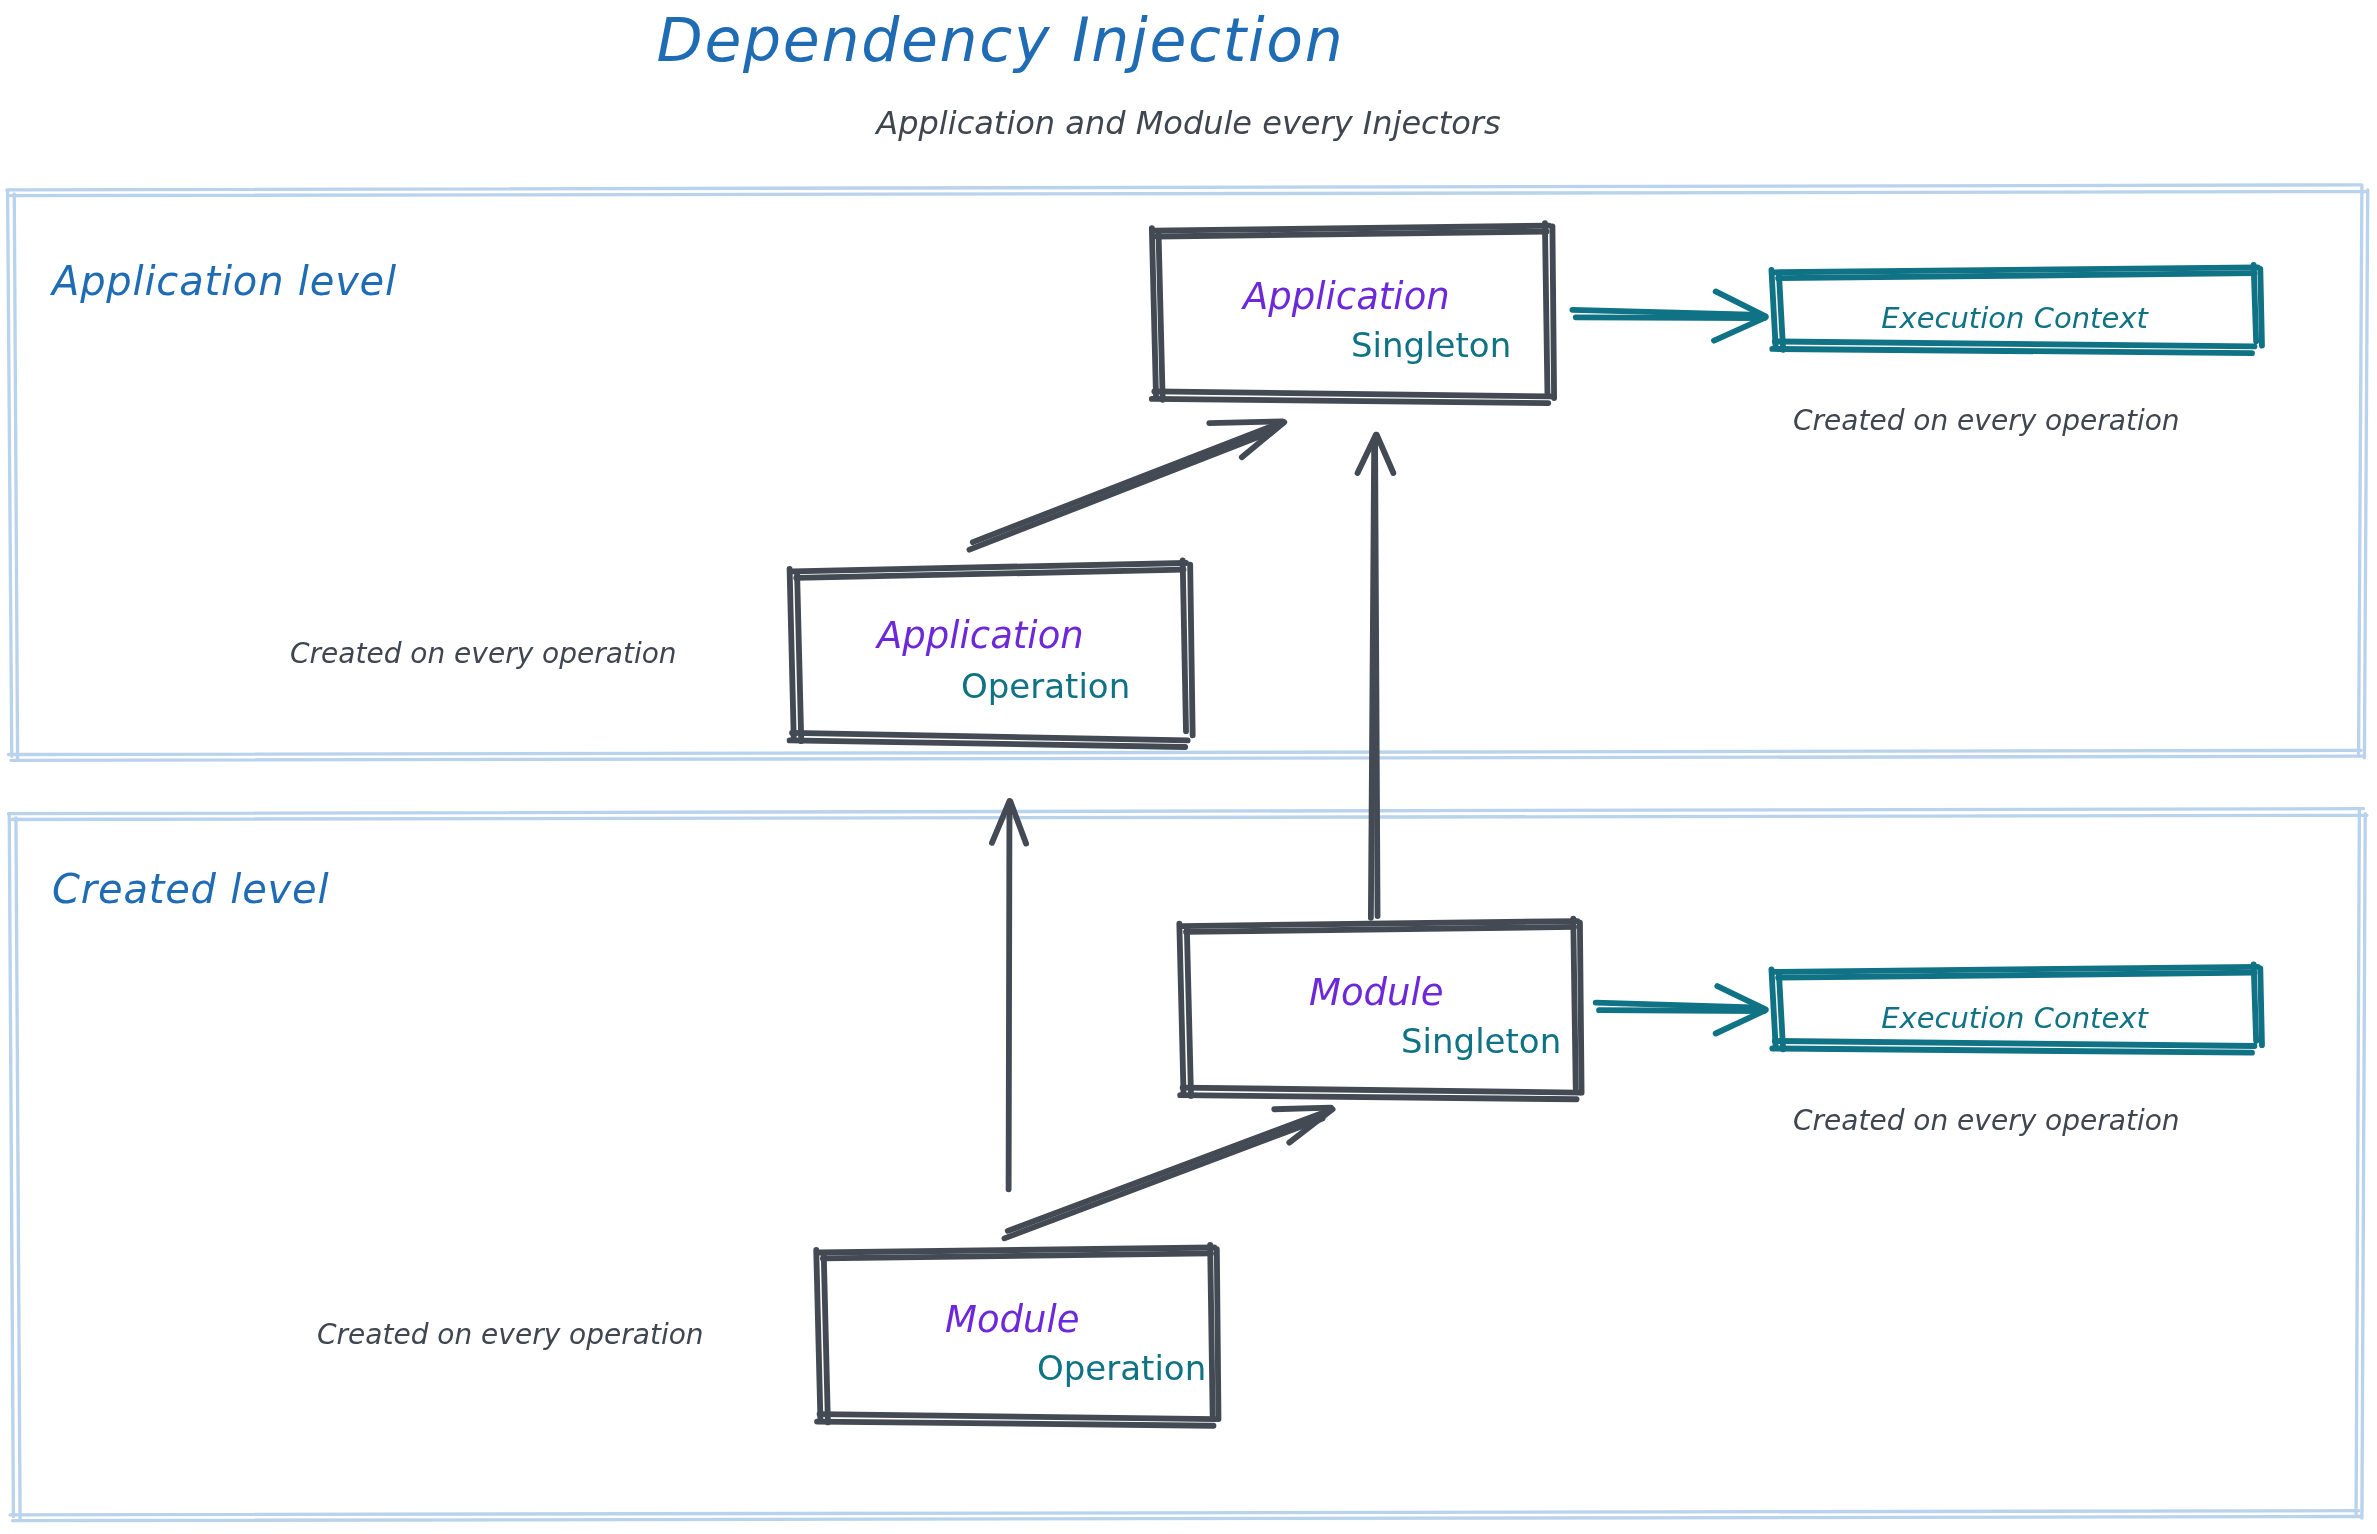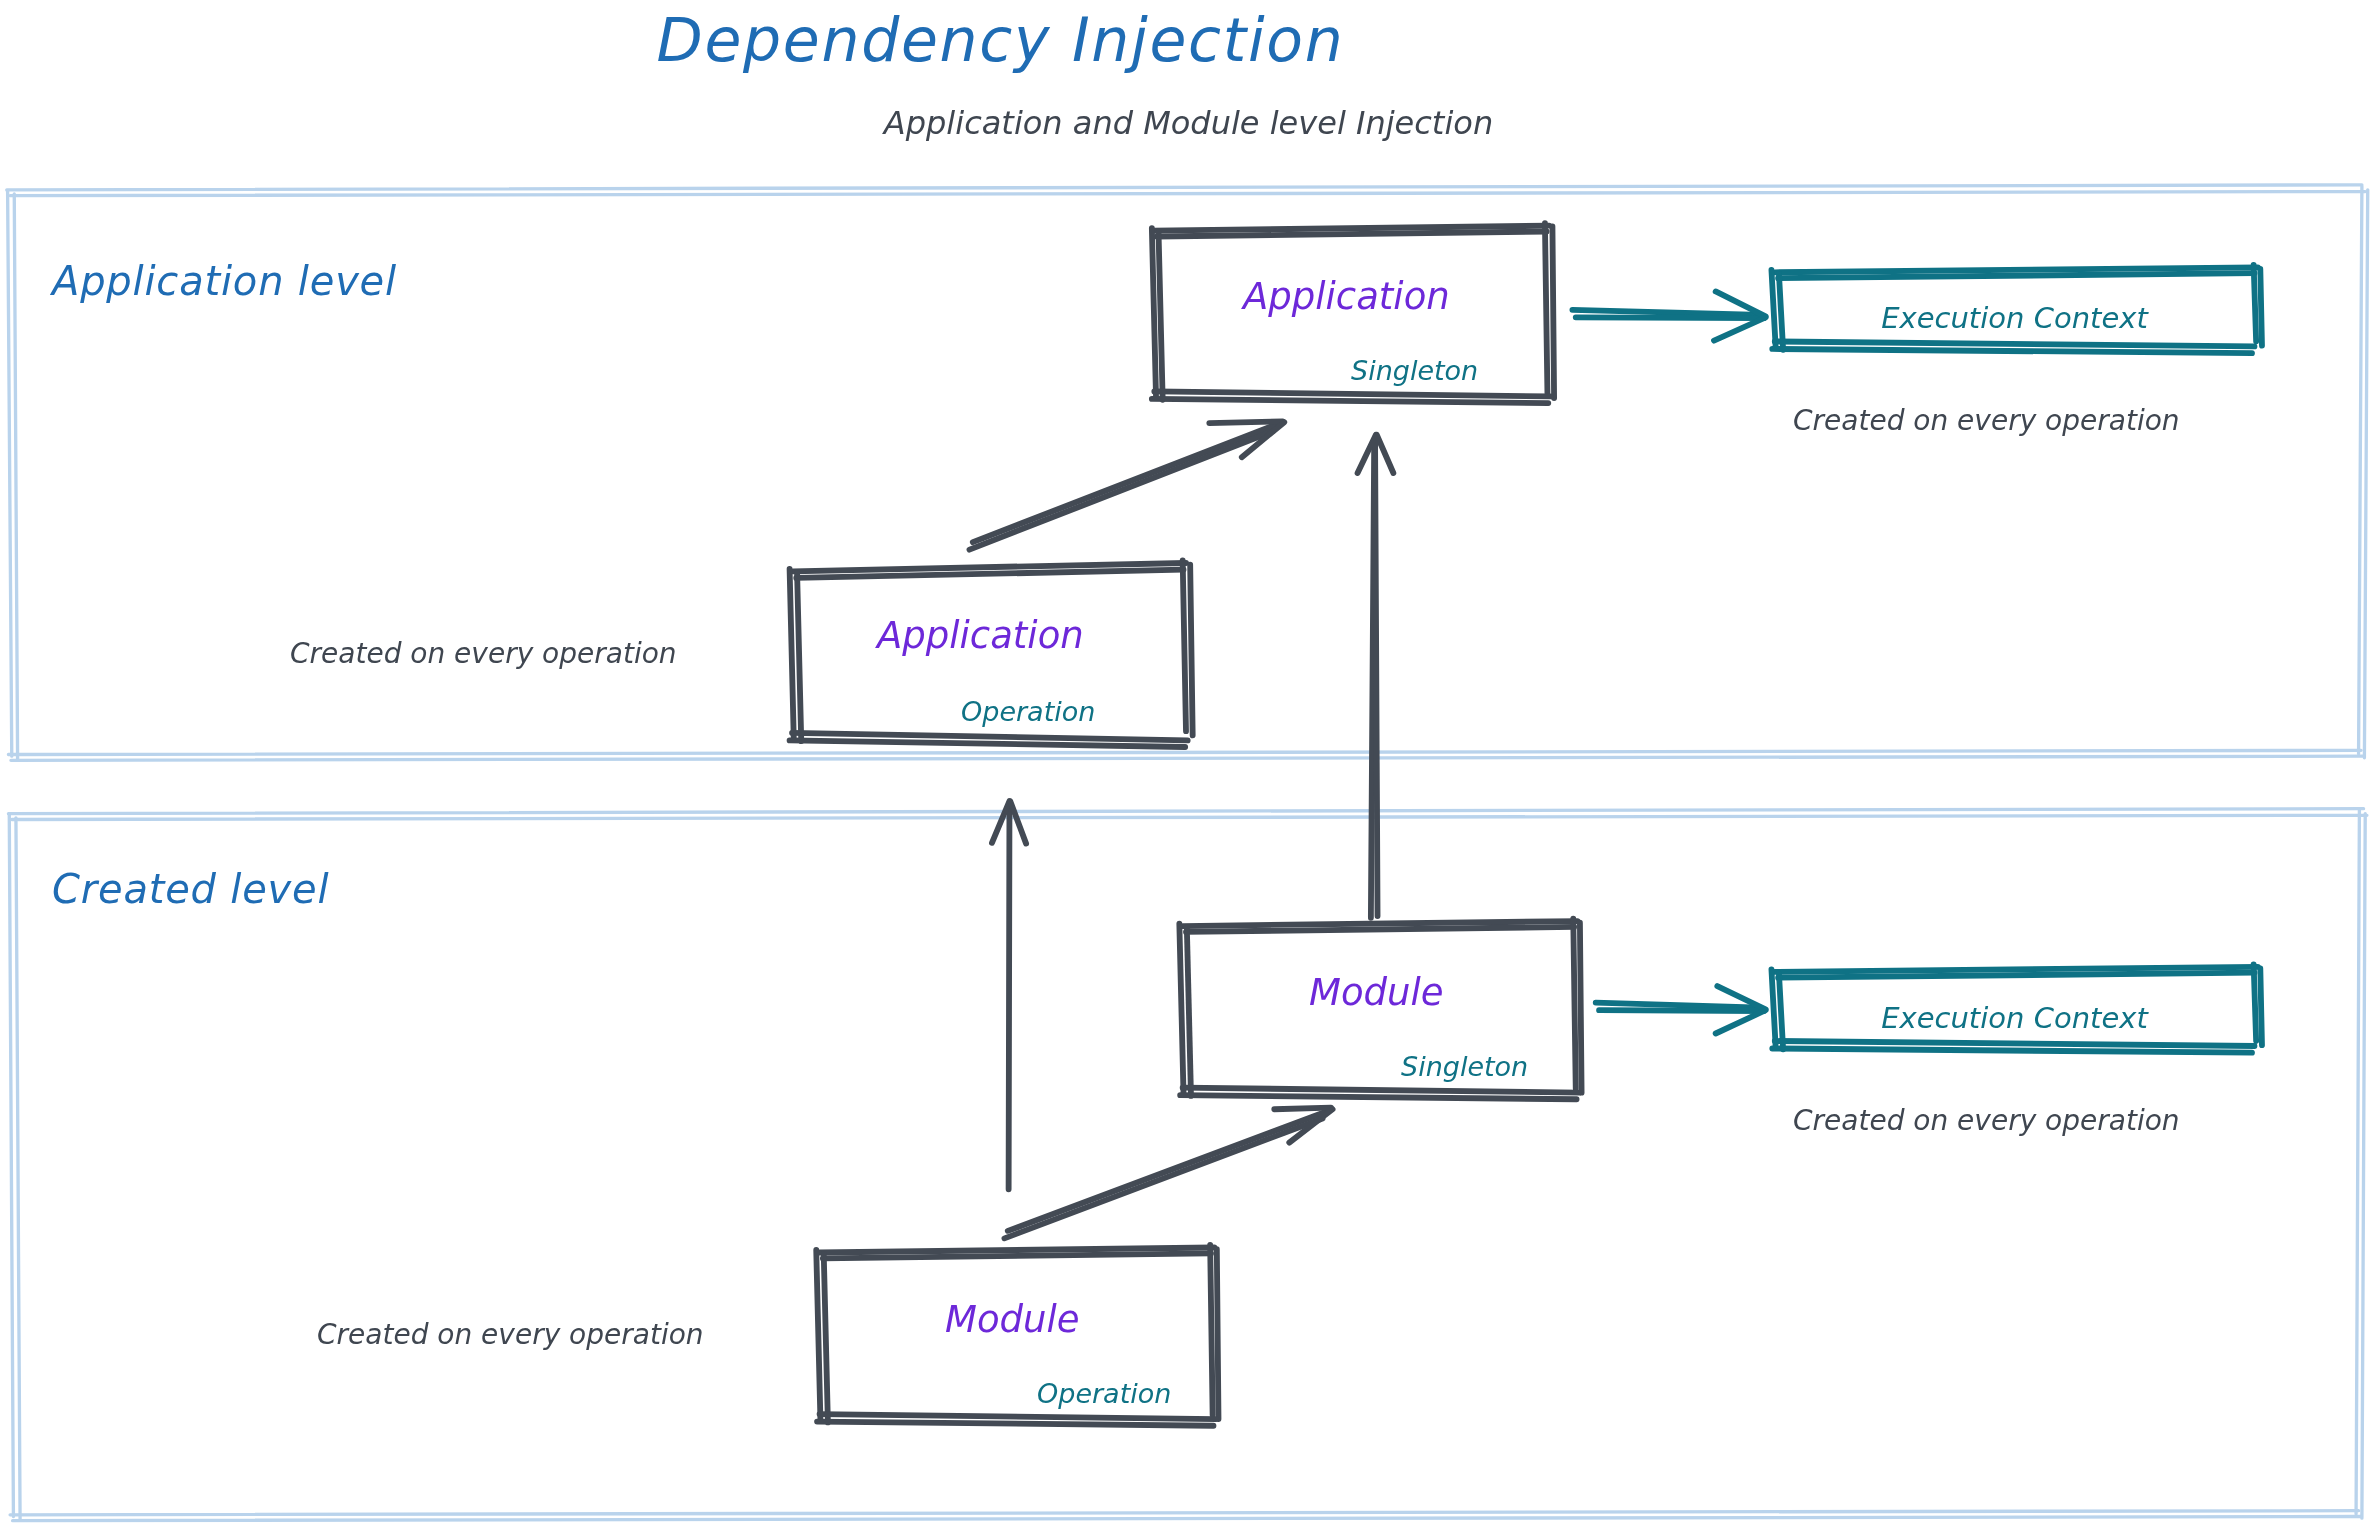--- a/index.html
+++ b/index.html
@@ -65,25 +65,23 @@
   }
   .node .node-title {
     position: absolute;
     font-size: 37px;
     color: #6d28d9;
     font-style: italic;
     white-space: nowrap;
   }
   .node .node-scope {
     position: absolute;
-    font-size: 27px;
+    font-size: 34px;
     color: #0f7285;
-    font-style: italic;
     white-space: nowrap;
-    margin-top: 30px;
   }
   
   #node-app-singleton { left: 1151px; top: 227px; width: 397px; height: 168px; }
   #node-app-singleton .node-title { left: 92px; top: 48px; }
   #node-app-singleton .node-scope { left: 200px; top: 98px; }
   
   #node-app-operation { left: 790px; top: 568px; width: 397px; height: 168px; }
   #node-app-operation .node-title { left: 87px; top: 46px; }
   #node-app-operation .node-scope { left: 171px; top: 98px; }
   
@@ -261,21 +259,21 @@
       <g stroke="#434a54" stroke-width="7">
         <path d="M 1211 1428 L 1212 968"></path>
         <path d="M 1191 1012 L 1212 962"></path>
         <path d="M 1232 1013 L 1213 962"></path>
       </g>
 
     </g>
   </svg>
 
   <div class="txt title">Dependency Injection</div>
-  <div class="txt subtitle">Application and Module level Injection</div>
+  <div class="txt subtitle">Application and Module every Injectors</div>
 
   <div class="txt section-label" id="label-app">Application level</div>
 
   <div class="txt section-label" id="label-mod">Created level</div>
 
   <div class="node" id="node-app-singleton">
     <div class="node-title">Application</div>
     <div class="node-scope">Singleton</div>
   </div>
 

